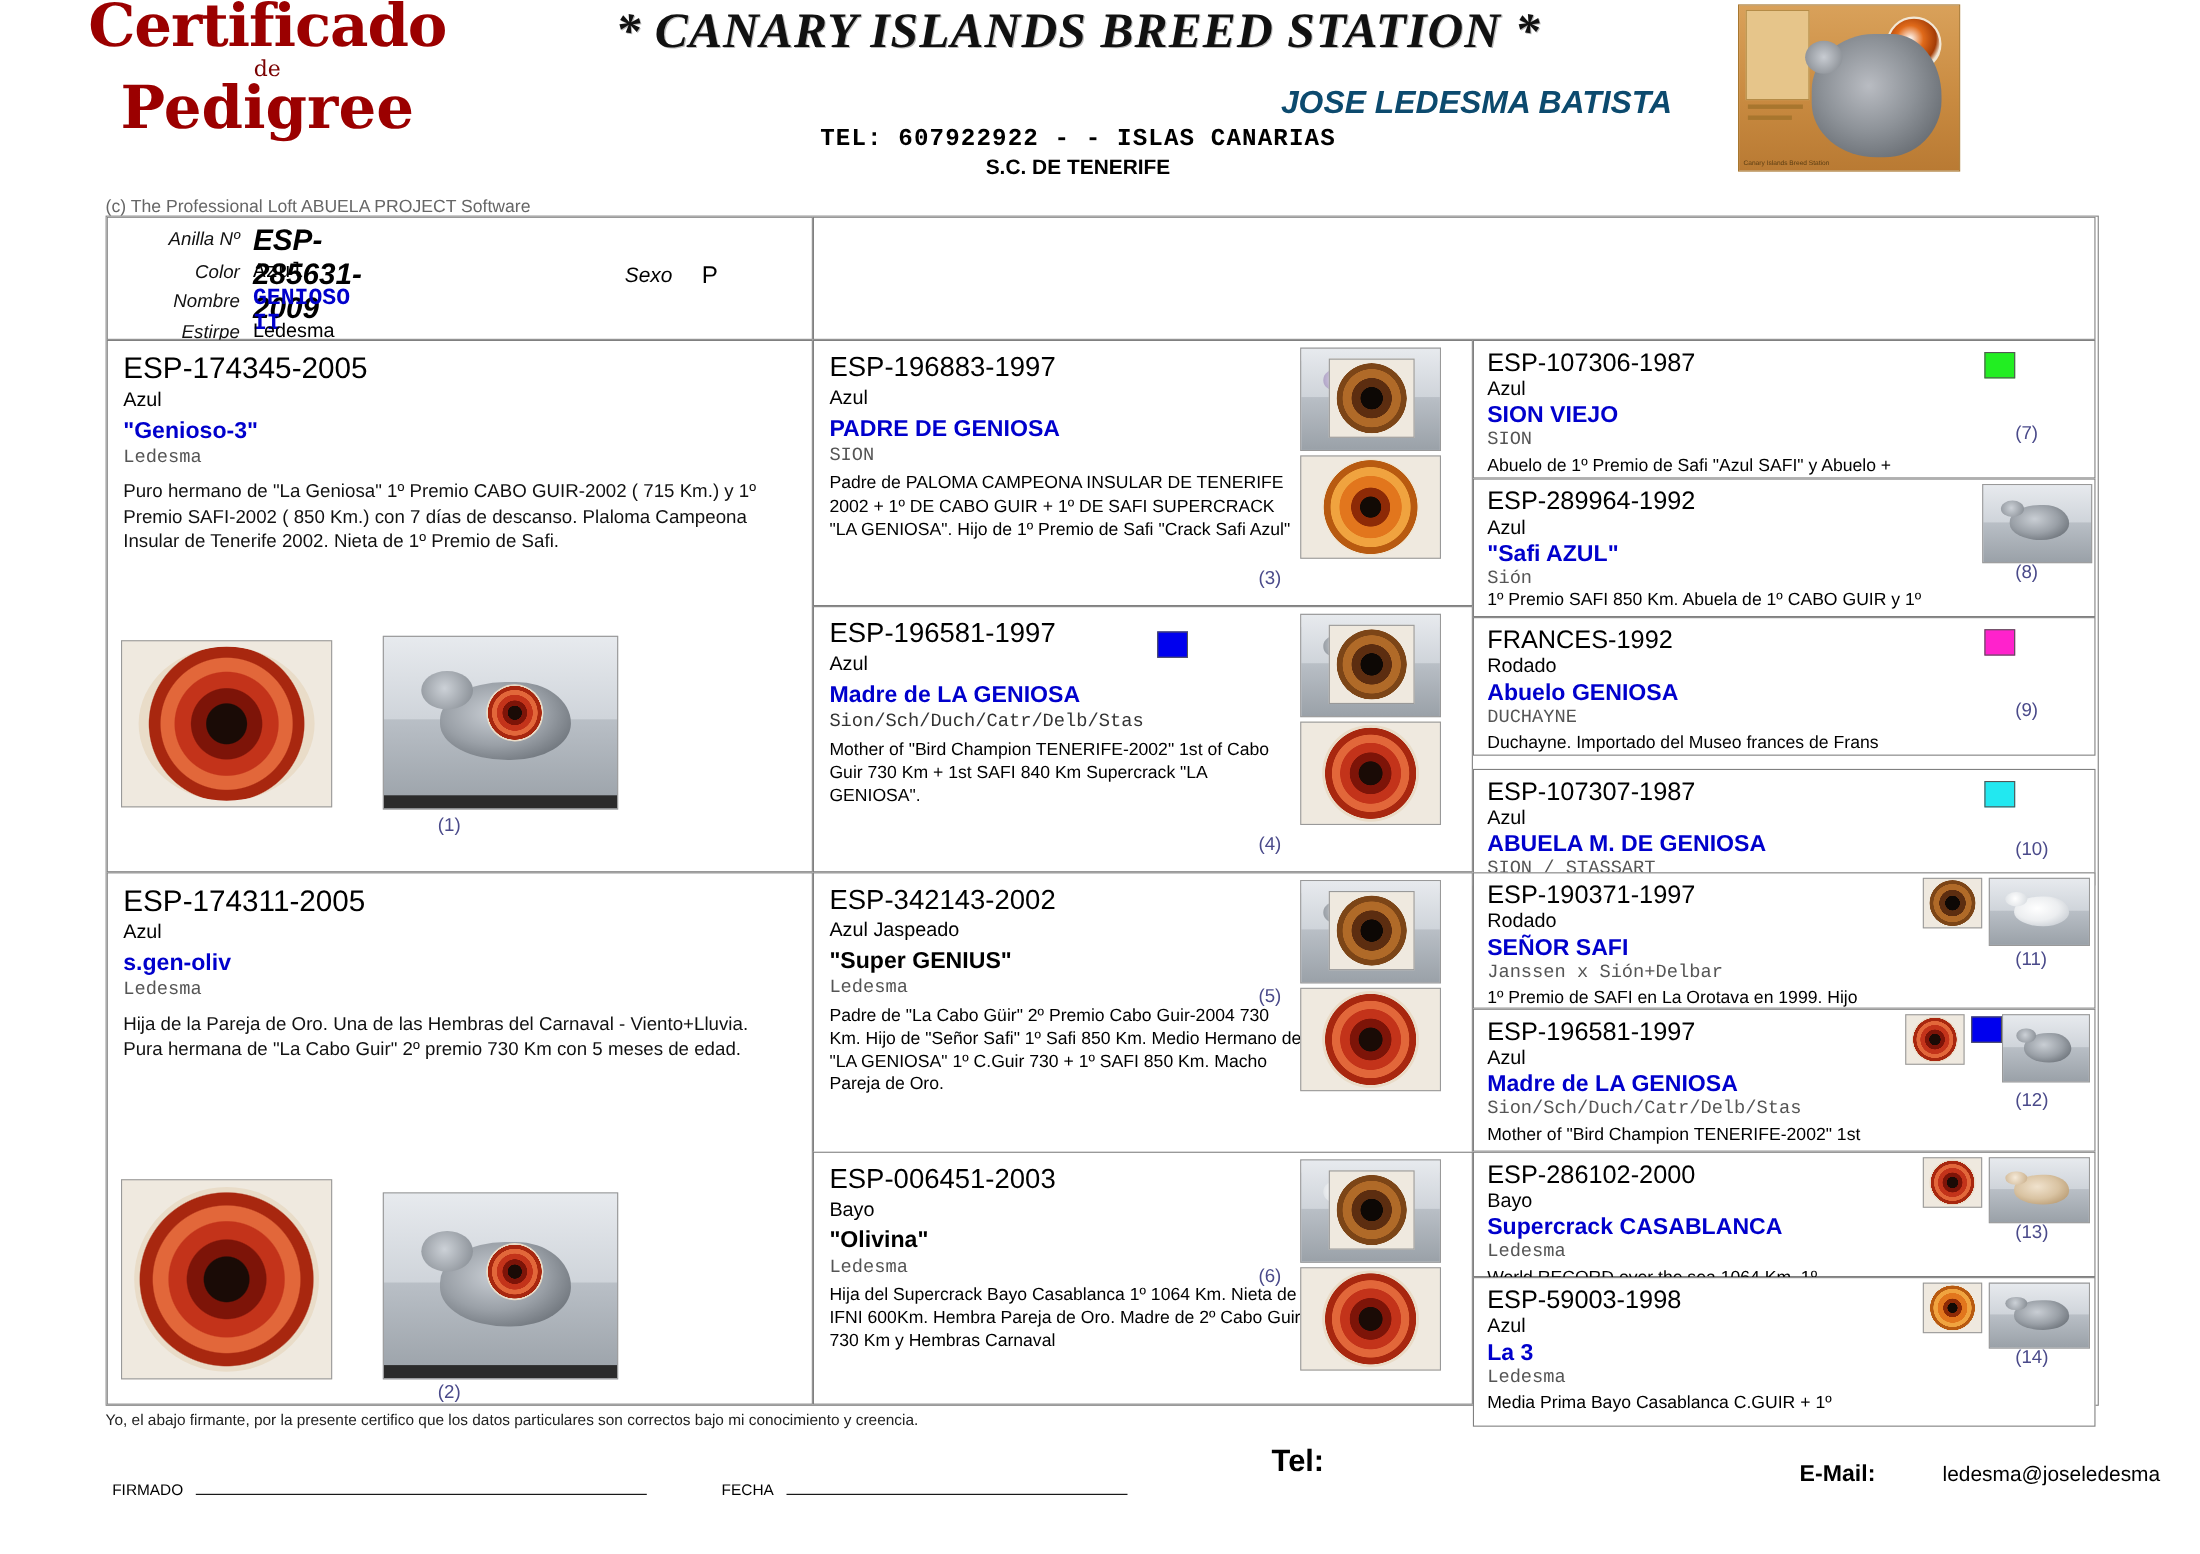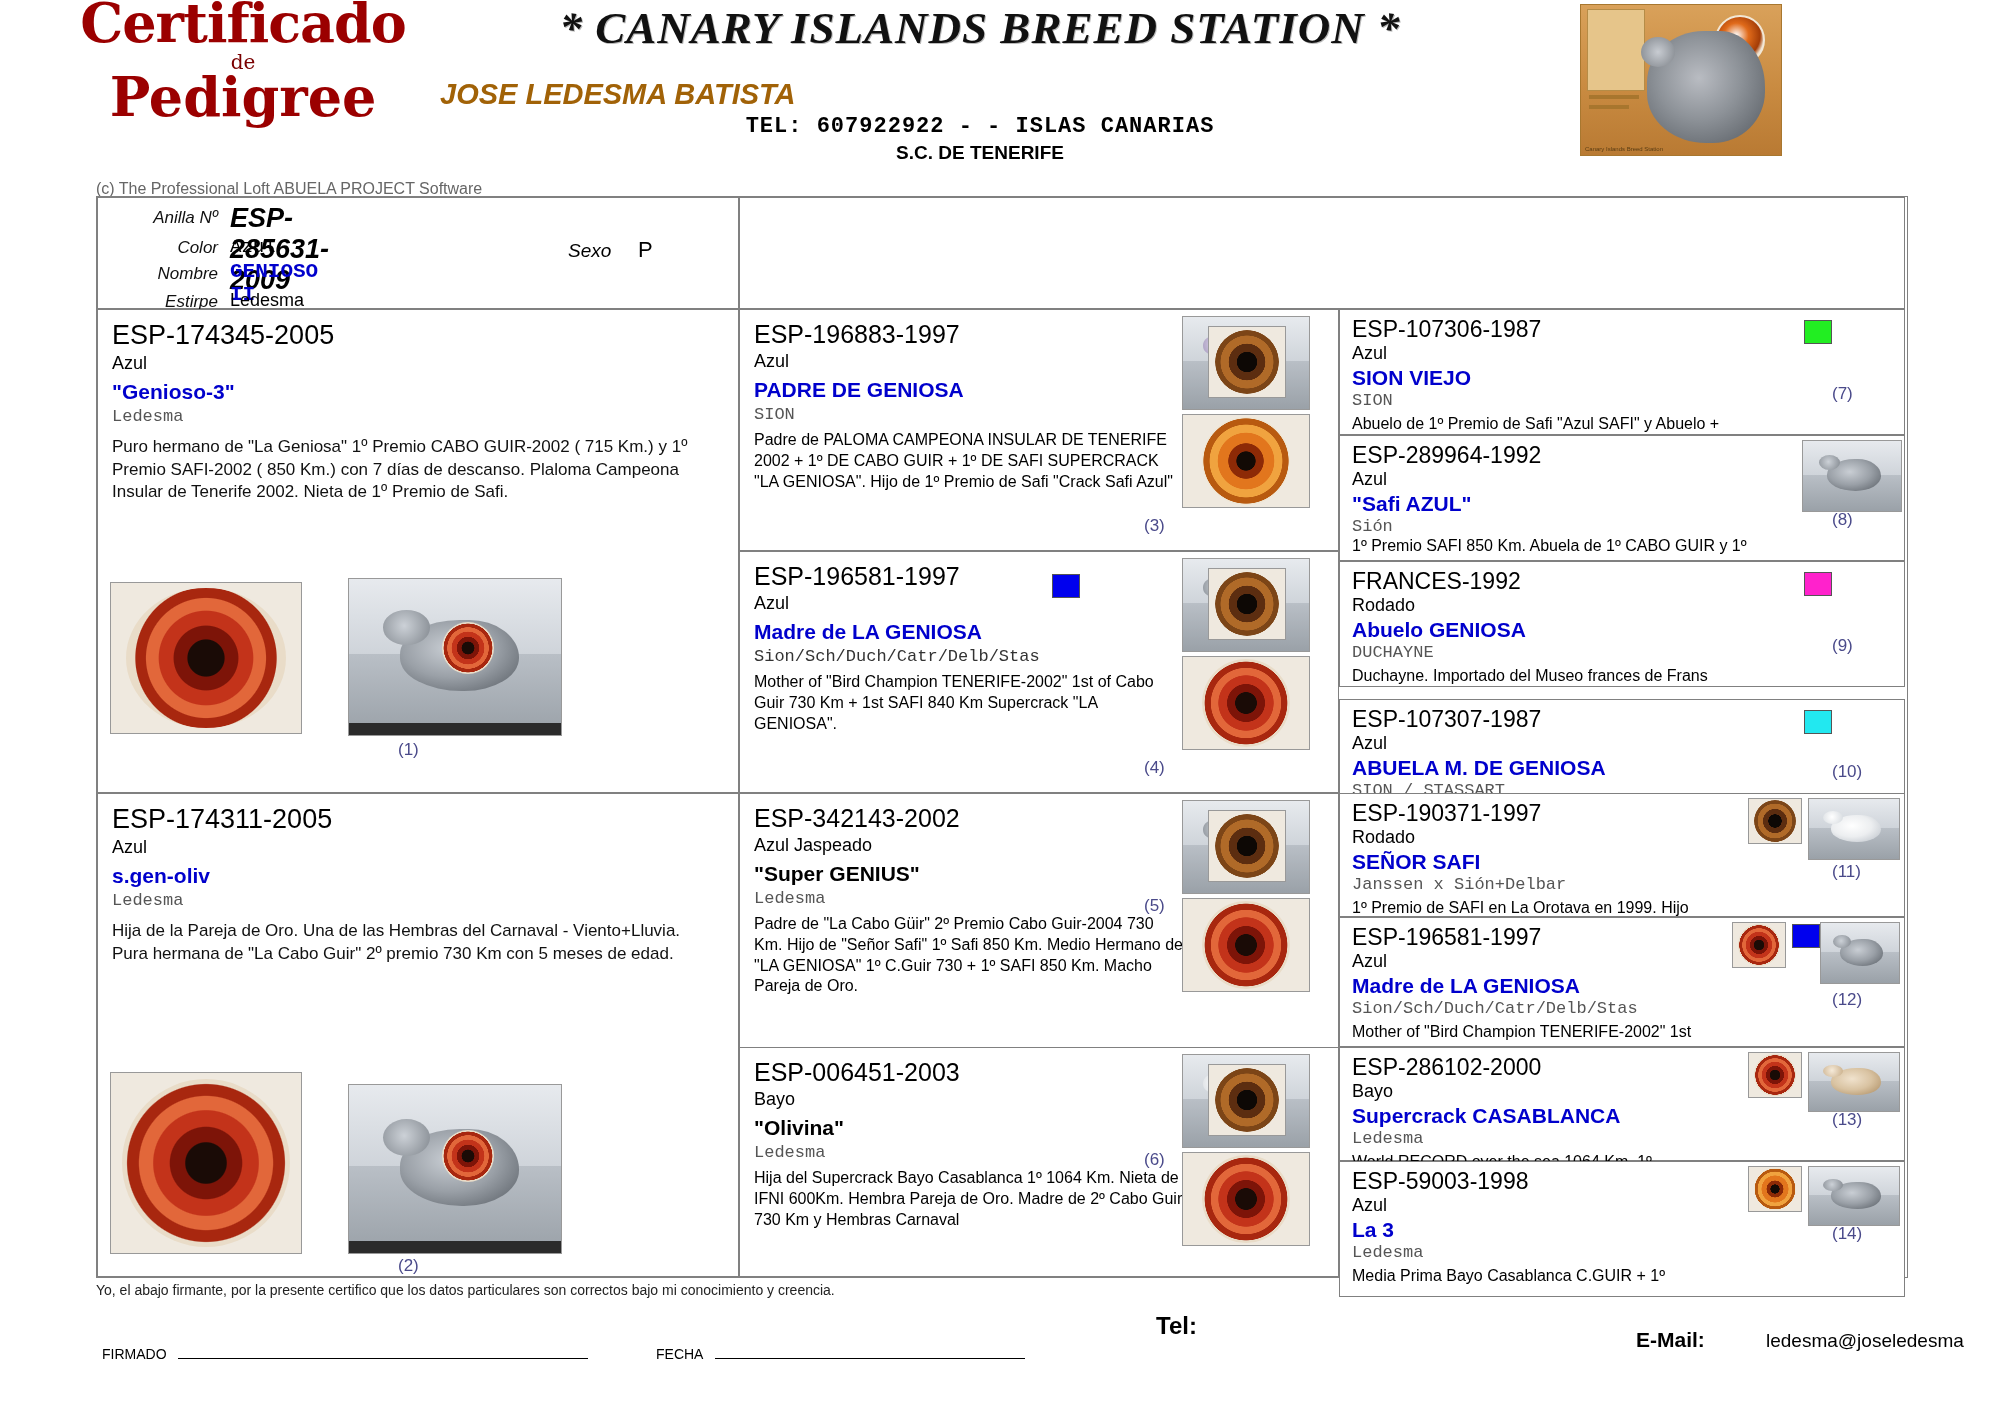--- a/index.html
+++ b/index.html
@@ -23,23 +23,23 @@
   .cert-logo .l2{font-size:20px;color:#7a0000;margin-top:2px;}
   .cert-logo .l3{font-size:54px;font-weight:bold;margin-top:-2px;}
 
   .station-title{
     position:absolute;left:440px;top:2px;width:1080px;text-align:center;
     font-family:"Liberation Serif", serif;font-style:italic;font-weight:bold;
     font-size:45px;letter-spacing:1px;color:#111;
     text-shadow:1px 1px 0 #bbb;
   }
   .owner{
-    position:absolute;left:440px;top:78px;width:1080px;text-align:left;
+    position:absolute;left:440px;top:78px;width:1080px;text-align:right;
     font-family:"Liberation Sans", sans-serif;font-style:italic;font-weight:bold;
-    font-size:29px;color:#a16207;
+    font-size:29px;color:#0c4a6e;
   }
   .tel-line{
     position:absolute;left:440px;top:114px;width:1080px;text-align:center;
     font-family:"Liberation Mono", monospace;font-weight:bold;font-size:22px;letter-spacing:1px;
   }
   .city{
     position:absolute;left:440px;top:142px;width:1080px;text-align:center;
     font-family:"Liberation Sans", sans-serif;font-weight:bold;font-size:19px;
   }
   .software-note{
@@ -159,21 +159,21 @@
   .purple-bird .bp-head{background:radial-gradient(circle at 45% 45%,#e0d8ec,#9a8db5);}
   .white-bird .bp-body{background:radial-gradient(ellipse at 42% 40%,#ffffff 0%,#eceef0 48%,#c9ced4 82%,#aeb4ba 100%);}
   .white-bird .bp-head{background:radial-gradient(circle at 45% 45%,#ffffff,#d3d8dd);}
   .bayo-bird .bp-body{background:radial-gradient(ellipse at 42% 40%,#f0e2cd 0%,#d9c3a2 48%,#b99c74 82%,#9b7f59 100%);}
   .bayo-bird .bp-head{background:radial-gradient(circle at 45% 45%,#f5ead9,#c7ab85);}
 
   
   .footer{position:absolute;left:96px;top:1282px;width:1810px;}
   .fnote{font-size:14px;color:#222;}
   .sig-line{display:inline-block;border-bottom:1px solid #000;height:14px;}
-  .f-tel{position:absolute;left:1060px;top:30px;font-weight:bold;font-size:24px;}
+  .f-tel{position:absolute;left:1060px;top:30px;font-weight:bold;font-size:28px;}
   .f-mail{position:absolute;left:1540px;top:46px;font-weight:bold;font-size:21px;}
   .f-mailval{position:absolute;left:1670px;top:48px;font-size:19px;}
   .firmado{position:absolute;left:6px;top:62px;font-size:14px;}
   .fecha{position:absolute;left:560px;top:62px;font-size:14px;}
 </style>
 </head>
 <body>
 
 <div class="page">
 

